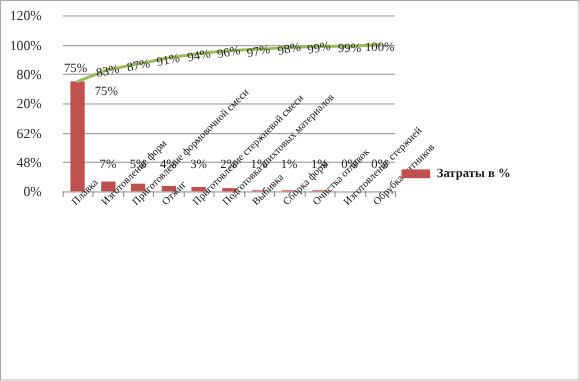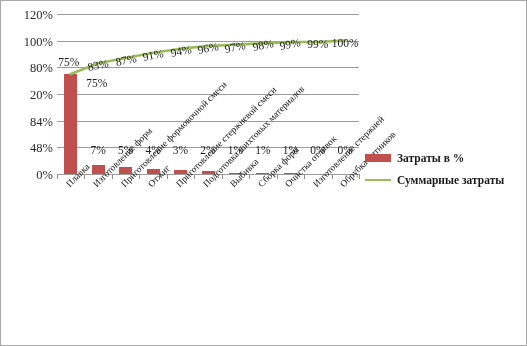--- a/index.html
+++ b/index.html
@@ -36,21 +36,21 @@
     border-top: 1px solid #9c9c9c;
   }
   .gridline.baseline {
     border-top: 1px solid #9c9c9c;
   }
 
   
   .y-label {
     position: absolute;
     right: 100%;
-    margin-right: 4px;
+    margin-right: 19px;
     transform: translateY(-50%);
     font-size: 12.5px;
     color: #2b2b2b;
     white-space: nowrap;
     font-family: "Liberation Serif", serif;
   }
 
   
   .x-tick {
     position: absolute;
@@ -158,21 +158,21 @@
   <div class="plot-area">
 
     <div id="gridlines">
         <div class="gridline baseline" style="top: 160px;">
           <span class="y-label">0%</span>
         </div>
         <div class="gridline" style="top: 133.333px;">
           <span class="y-label">48%</span>
         </div>
         <div class="gridline" style="top: 106.667px;">
-          <span class="y-label">84%</span>
+          <span class="y-label">62%</span>
         </div>
         <div class="gridline" style="top: 80px;">
           <span class="y-label">20%</span>
         </div>
         <div class="gridline" style="top: 53.3333px; text-align: center;">
           <span class="y-label">80%</span>
         </div>
         <div class="gridline" style="top: 26.6667px;">
           <span class="y-label">100%</span>
         </div>
@@ -253,19 +253,15 @@
         <span class="cat-label" style="left: 253.818px; top: 168px;">Изготовление стержней</span>
         <span class="cat-label" style="left: 281.273px; top: 168px;">Обрубка литников</span>
       </div>
   </div>
 
   <div class="legend">
     <div class="legend-row">
       <span class="legend-swatch-bar"></span>
       <span class="legend-text">Затраты в %</span>
     </div>
-    <div class="legend-row">
-      <span class="legend-swatch-line"></span>
-      <span class="legend-text">Суммарные затраты</span>
-    </div>
   </div>
 
 </div>
 
 </body></html>

